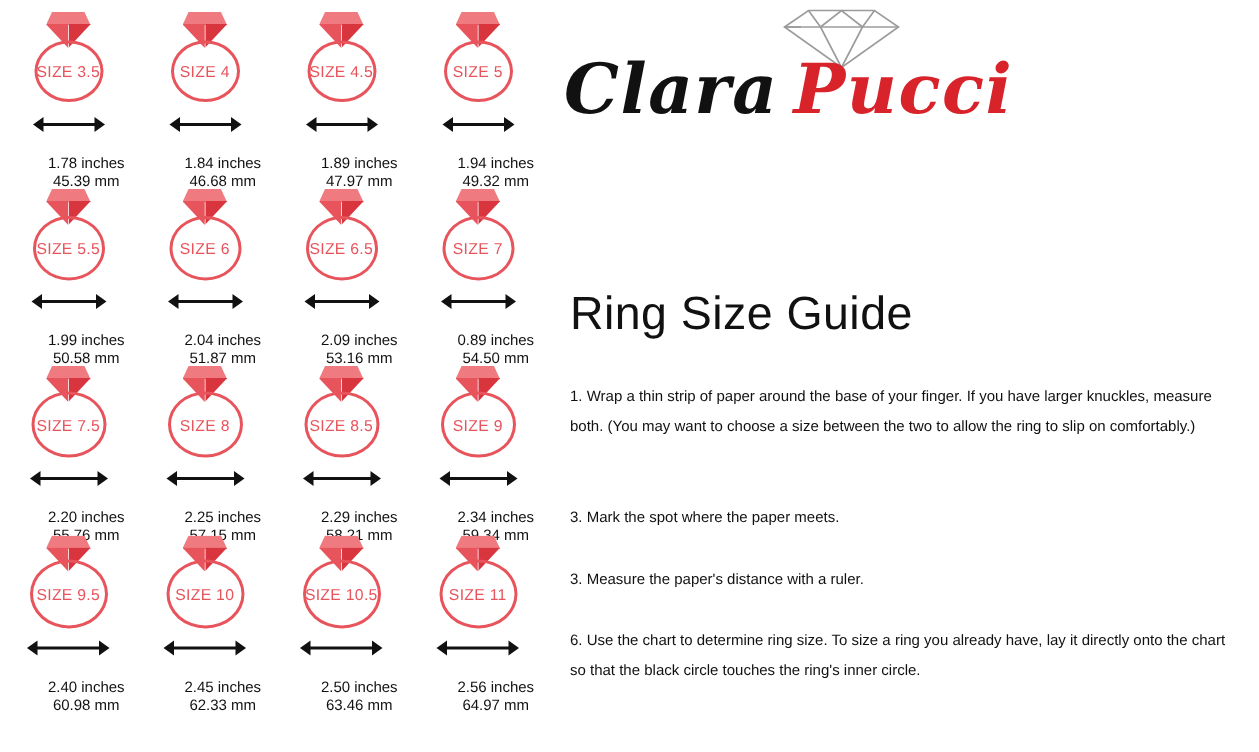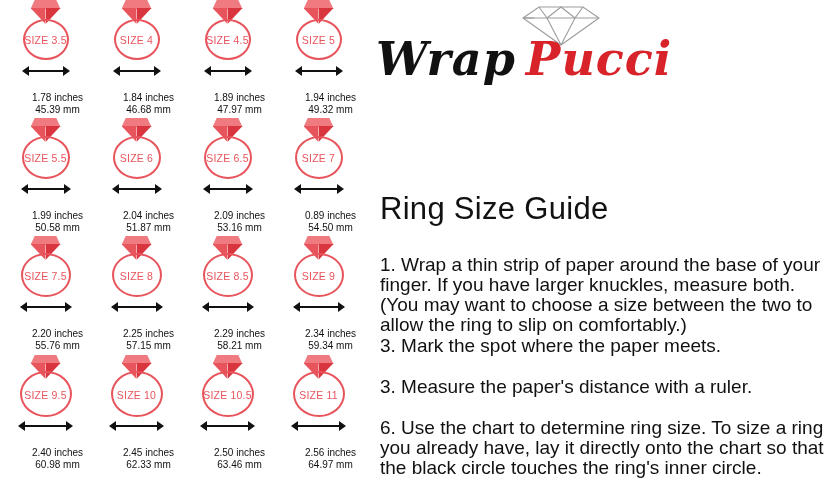--- a/index.html
+++ b/index.html
@@ -34,21 +34,21 @@
   .chart-cell {
     width: 91px;
     position: relative;
   }
 
   
   .ring {
     position: relative;
     width: 66px;
     height: 62px;
-    margin: 0 auto;
+    margin: 8px auto;
   }
   .ring-band {
     position: absolute;
     left: 8px;
     top: 17px;
     width: 50px;
     height: 44px;
     border: 2.5px solid #e8545c;
     border-radius: 50%;
     box-sizing: border-box;
@@ -187,21 +187,21 @@
     font-size: 31px;
     font-weight: normal;
     color: #111;
     letter-spacing: .3px;
   }
 
   .guide-step {
     position: absolute;
     left: 14px;
     width: 448px;
-    font-size: 19px;
+    font-size: 10px;
     line-height: 20px;
     color: #111;
   }
   #step-1 { top: 255px; }
   #step-2 { top: 336px; }
   #step-3 { top: 377px; }
   #step-4 { top: 418px; }
 </style>
 </head>
 <body>
@@ -546,21 +546,21 @@
           <path d="M5 14 L21 3 L65 3 L81 14 L43 41 Z"></path>
           <path d="M5 14 L81 14"></path>
           <path d="M21 3 L29 14 L43 41"></path>
           <path d="M65 3 L57 14 L43 41"></path>
           <path d="M29 14 L43 3 L57 14"></path>
           <path d="M5 14 L16 14"></path>
         </g>
       </svg>
     </div>
     <div id="logo-text">
-      <span id="logo-first">Wrap</span><span id="logo-second">Pucci</span>
+      <span id="logo-first">Clara</span><span id="logo-second">Pucci</span>
     </div>
   </div>
 
   <div id="guide-title">Ring Size Guide</div>
 
   <div class="guide-step" id="step-1">1.  Wrap a thin strip of paper around the base of your finger. If you have larger knuckles, measure both. (You may want to choose a size between the two to allow the ring to slip on comfortably.)</div>
   <div class="guide-step" id="step-2">3.  Mark the spot where the paper meets.</div>
   <div class="guide-step" id="step-3">3.  Measure the paper's distance with a ruler.</div>
   <div class="guide-step" id="step-4">6.  Use the chart to determine ring size. To size a ring you already have, lay it directly onto the chart so that the black circle touches the ring's inner circle.</div>
 

